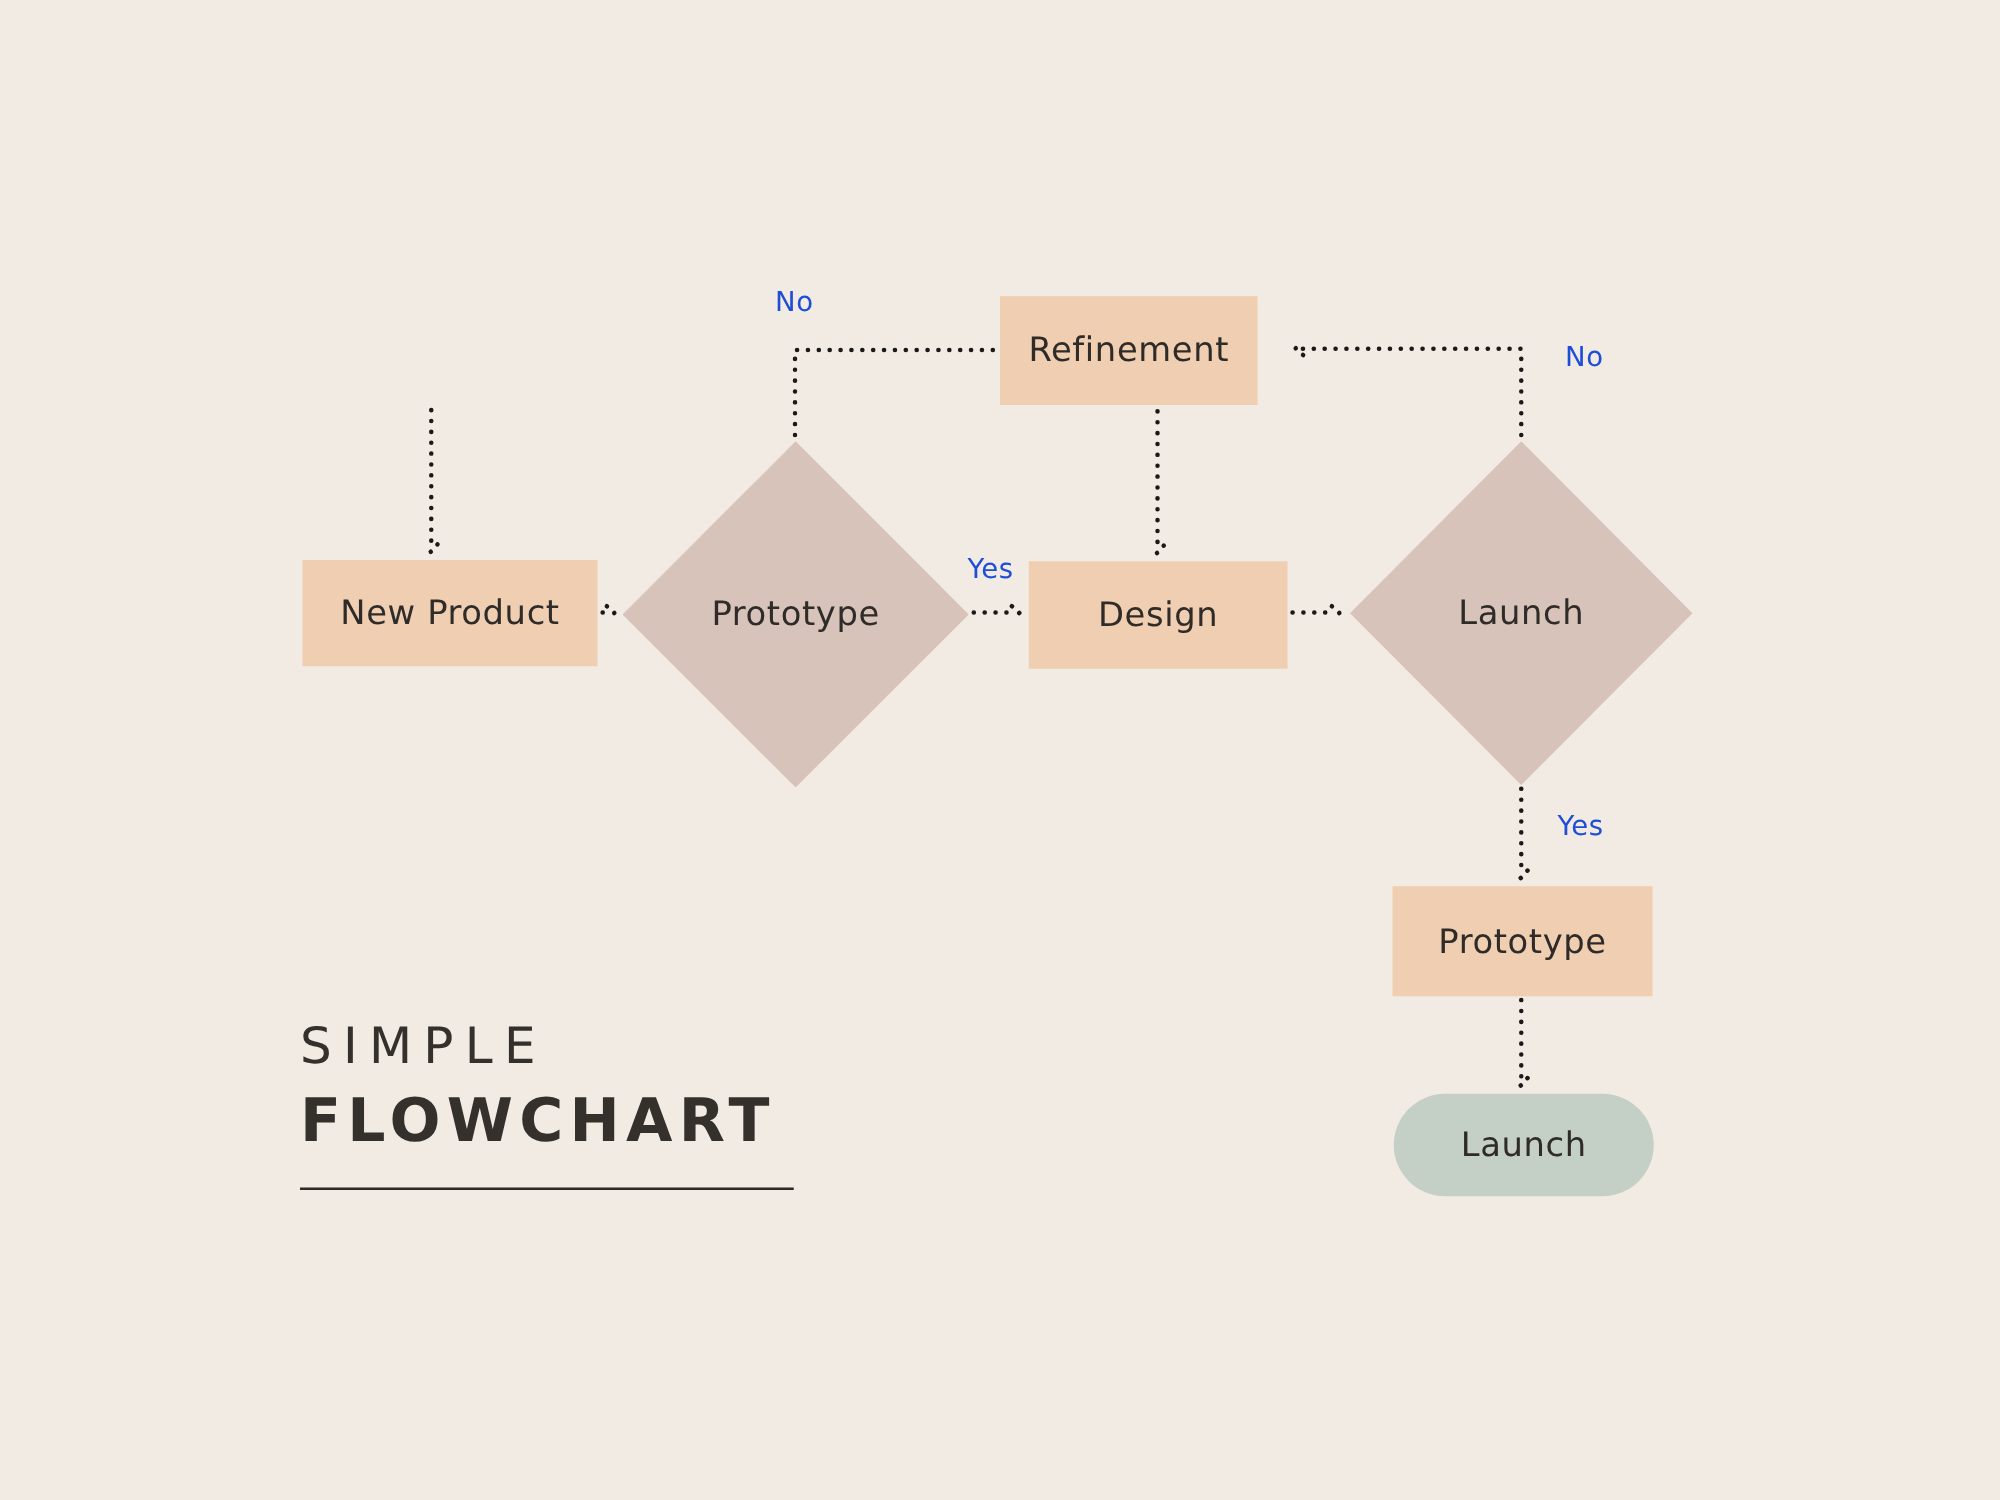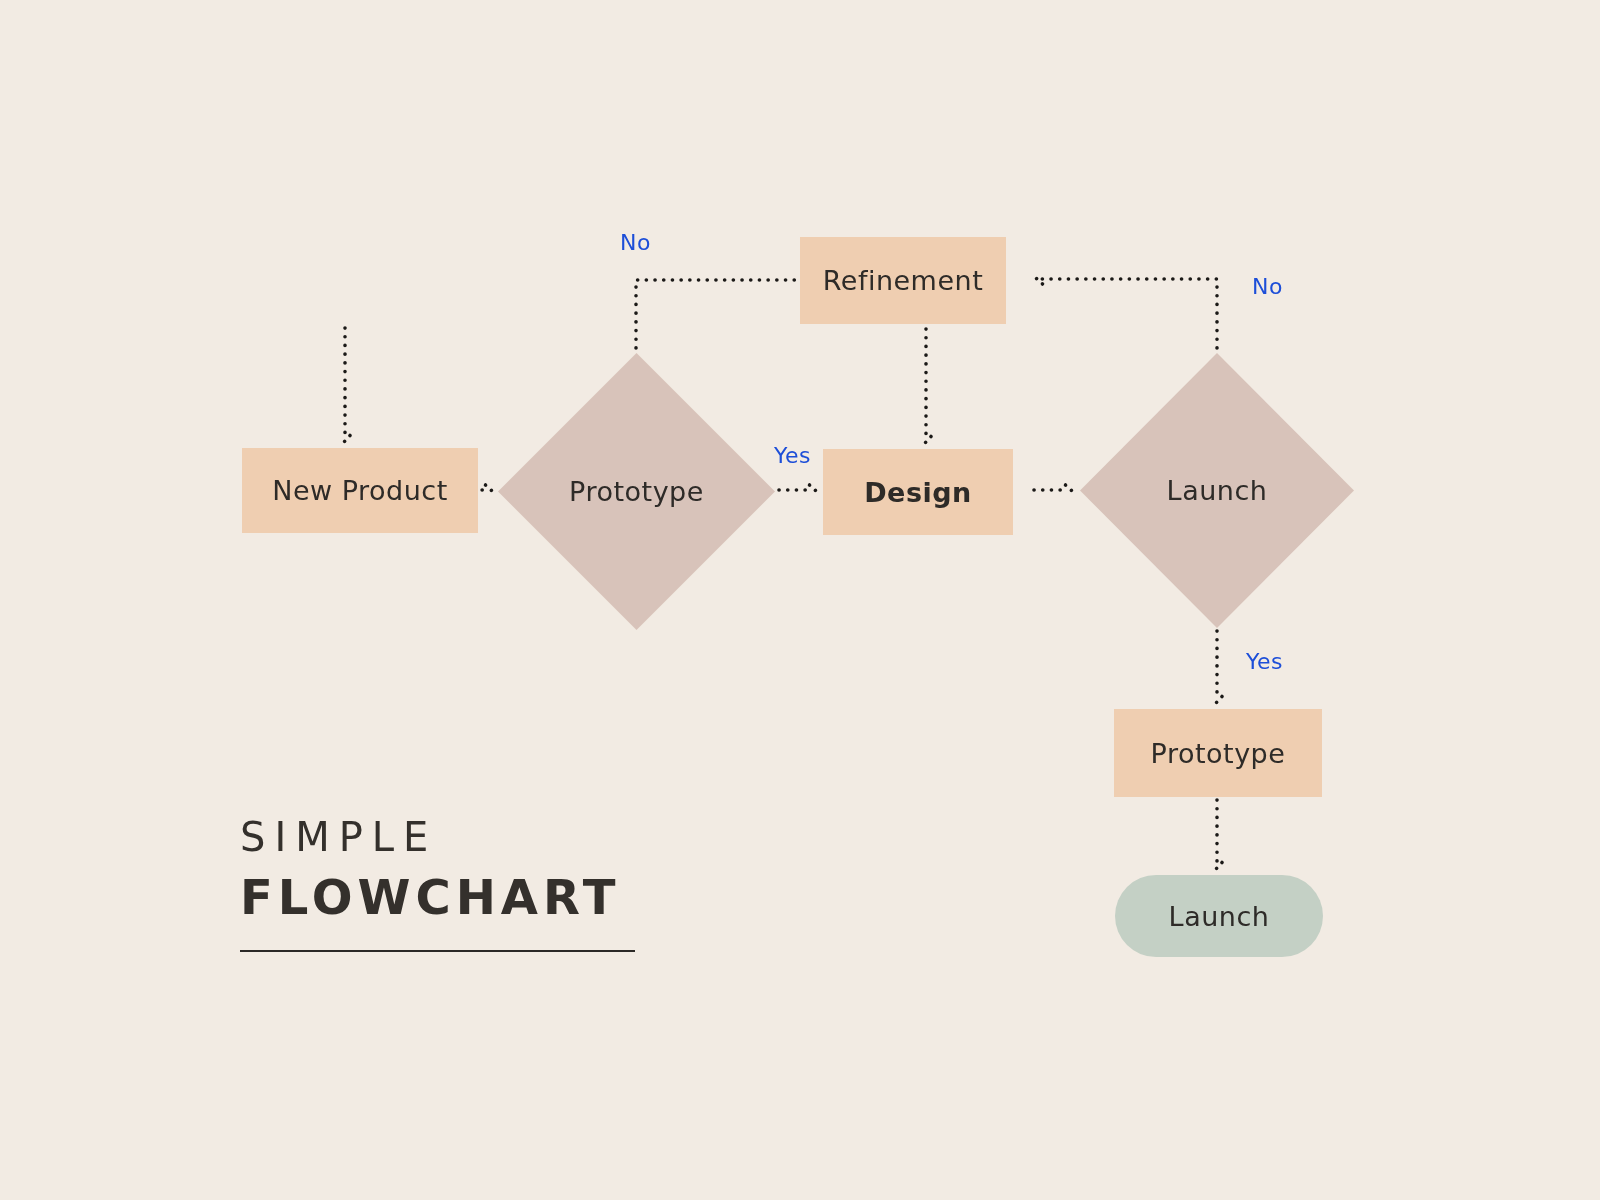--- a/index.html
+++ b/index.html
@@ -21,21 +21,21 @@
   .node{position:absolute;display:flex;align-items:center;justify-content:center;
         color:var(--ink);font-size:27px;letter-spacing:0.5px;text-align:center;}
   .terminator{background:var(--terminator);border-radius:999px;}
   .process{background:var(--process);}
   .decision{background:var(--decision);
             clip-path:polygon(50% 0%,100% 50%,50% 100%,0% 50%);}
   #n-brainstorm{left:242px;top:234px;width:206px;height:89px;}
   #n-new-product{left:242px;top:448px;width:236px;height:85px;}
   #n-prototype{left:498px;top:353px;width:277px;height:277px;}
   #n-refinement{left:800px;top:237px;width:206px;height:87px;}
-  #n-design{left:823px;top:449px;width:190px;height:86px;font-weight:bold;}
+  #n-design{left:823px;top:449px;width:207px;height:86px;}
   #n-testing{left:1080px;top:353px;width:274px;height:275px;}
   #n-production{left:1114px;top:709px;width:208px;height:88px;}
   #n-launch{left:1115px;top:875px;width:208px;height:82px;}
   .edge-label{position:absolute;font-size:22px;color:#1d4ed8;letter-spacing:0.5px;}
   #lbl-prototype-no{left:620px;top:230px;}
   #lbl-prototype-yes{left:774px;top:443px;}
   #lbl-testing-no{left:1252px;top:274px;}
   #lbl-testing-yes{left:1246px;top:649px;}
   .title-block{position:absolute;left:240px;top:808px;width:400px;}
   .title-line1{font-size:40px;font-weight:400;letter-spacing:9px;color:var(--title);line-height:58px;}

